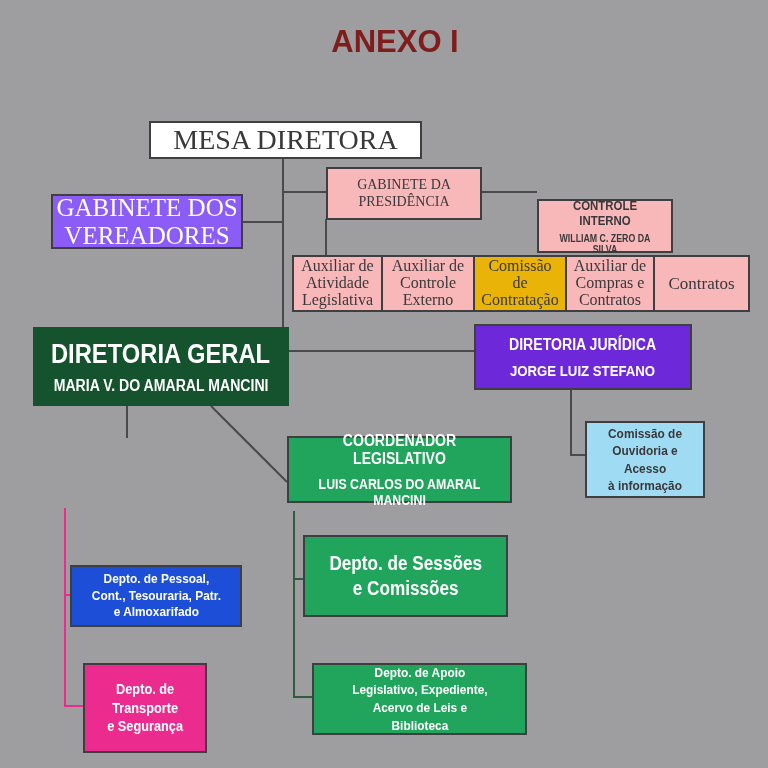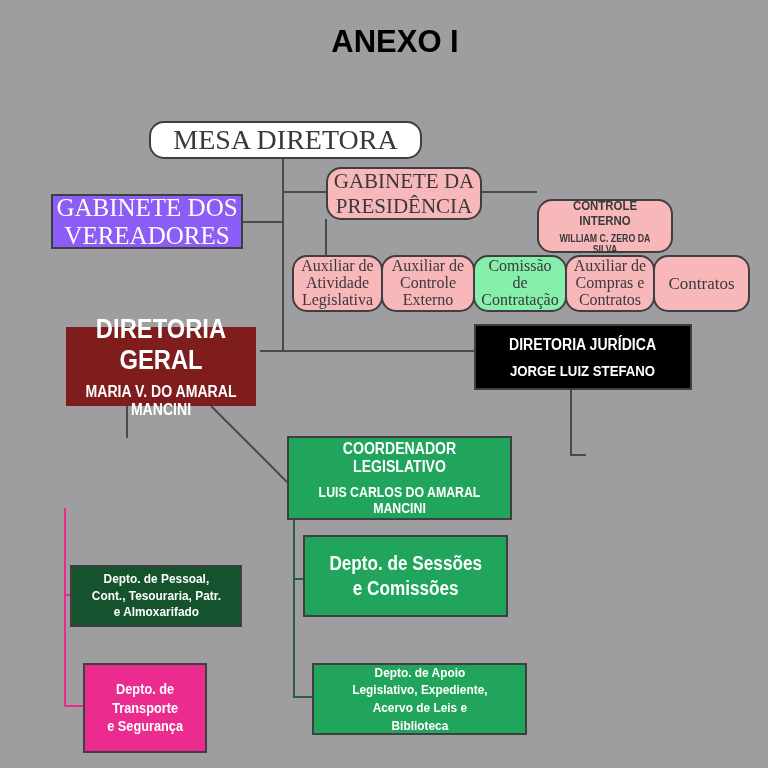--- a/index.html
+++ b/index.html
@@ -1,29 +1,29 @@
 <!DOCTYPE html>
 <html><head>
 <meta charset="utf-8">
 <style>
   html,body{margin:0;padding:0;background:#9e9ea0;}
   #canvas{position:relative;width:768px;height:768px;background:#9e9ea0;overflow:hidden;
           font-family:"Liberation Sans",sans-serif;}
   
-  .title-wrap{position:absolute;left:25px;top:24px;width:740px;text-align:center;color:#000000;}
+  .title-wrap{position:absolute;left:25px;top:24px;width:740px;text-align:center;color:#7f1d1d;}
   .title-line{font-weight:bold;font-size:31px;line-height:1.18;letter-spacing:0px;}
   .title-underline{display:inline-block;border-bottom:4px solid #39393b;padding:0 2px 3px 2px;}
   
   .box{position:absolute;box-sizing:border-box;display:flex;flex-direction:column;
        align-items:center;justify-content:center;text-align:center;}
   .bordered{border:2px solid #3f3f41;}
   .serif{font-family:"Liberation Serif",serif;}
   .cond{font-weight:bold;transform:scaleX(0.88);transform-origin:center center;white-space:pre-line;}
   .pre{white-space:pre-line;}
-  .dark{color:#39393b;border-radius:15px;}
+  .dark{color:#39393b;}
   .white{color:#ffffff;}
   
   .ln{position:absolute;background:#4a4a4c;}
   .ln.magenta{background:#eb2b8e;}
   .ln.green{background:#2f5d42;}
   svg.diag{position:absolute;left:0;top:0;pointer-events:none;}
 </style>
 </head>
 <body>
 
@@ -54,72 +54,78 @@
 
   <div class="box bordered serif dark" style="left:149px;top:121px;width:273px;height:38px;background:#ffffff;font-size:28px;">
     <div>MESA DIRETORA</div>
   </div>
 
   <div class="box bordered serif white pre" style="left:51px;top:194px;width:192px;height:55px;background:#8b5cf6;font-size:25px;line-height:1.09;">
     <div class="pre">GABINETE DOS
 VEREADORES</div>
   </div>
 
-  <div class="box bordered serif dark pre" style="left:326px;top:167px;width:156px;height:53px;background:#f8b7b9;font-size:21px;line-height:1.18;">
+  <div class="box bordered serif dark pre" style="left:326px;top:167px;width:156px;height:53px;background:#f8b7b9;font-size:14px;line-height:1.18;">
     <div class="pre">GABINETE DA
 PRESIDÊNCIA</div>
   </div>
 
   <div class="box bordered dark" style="left:537px;top:164px;width:136px;height:54px;background:#f8b7b9;margin-top:35px;">
     <div class="cond" style="font-size:13px;">CONTROLE INTERNO</div>
     <div class="cond" style="font-size:10px;margin-top:5px;">WILLIAM C. ZERO DA SILVA</div>
   </div>
 
   <div class="box bordered serif dark" style="left:292px;top:255px;width:91px;height:57px;background:#f8b7b9;font-size:16px;line-height:1.06;">
     <div class="pre">Auxiliar de
 Atividade
 Legislativa</div>
   </div>
   <div class="box bordered serif dark" style="left:381px;top:255px;width:94px;height:57px;background:#f8b7b9;font-size:16px;line-height:1.06;">
     <div class="pre">Auxiliar de
 Controle
 Externo</div>
   </div>
-  <div class="box bordered serif dark" style="left:473px;top:255px;width:94px;height:57px;background:#86efac;font-size:16px;line-height:1.06;">
+  <div class="box bordered serif dark" style="left:473px;top:255px;width:94px;height:57px;background:#eab308;font-size:16px;line-height:1.06;">
     <div class="pre">Comissão
 de
 Contratação</div>
   </div>
   <div class="box bordered serif dark" style="left:565px;top:255px;width:90px;height:57px;background:#f8b7b9;font-size:16px;line-height:1.06;">
     <div class="pre">Auxiliar de
 Compras e
 Contratos</div>
   </div>
   <div class="box bordered serif dark" style="left:653px;top:255px;width:97px;height:57px;background:#f8b7b9;font-size:17px;">
     <div>Contratos</div>
   </div>
 
-  <div class="box white" style="left:33px;top:327px;width:190px;height:79px;background:#7f1d1d;margin-left:33px;">
+  <div class="box white" style="left:33px;top:327px;width:256px;height:79px;background:#14532d;">
     <div class="cond" style="font-size:27px;">DIRETORIA GERAL</div>
     <div class="cond" style="font-size:16px;margin-top:7px;">MARIA V. DO AMARAL MANCINI</div>
   </div>
 
-  <div class="box bordered white" style="left:474px;top:324px;width:218px;height:66px;background:#000000;">
+  <div class="box bordered white" style="left:474px;top:324px;width:218px;height:66px;background:#6d28d9;">
     <div class="cond" style="font-size:16px;">DIRETORIA JURÍDICA</div>
     <div class="cond" style="font-size:15px;margin-top:8px;">JORGE LUIZ STEFANO</div>
   </div>
 
+  <div class="box bordered dark" style="left:585px;top:421px;width:120px;height:77px;background:#9fdcf4;">
+    <div class="cond" style="font-size:13.5px;line-height:1.28;">Comissão de
+Ouvidoria e
+Acesso
+à informação</div>
+  </div>
 
 
-  <div class="box bordered white" style="left:287px;top:436px;width:225px;height:84px;background:#21a55c;">
+  <div class="box bordered white" style="left:287px;top:436px;width:225px;height:67px;background:#21a55c;">
     <div class="cond" style="font-size:16px;">COORDENADOR LEGISLATIVO</div>
     <div class="cond" style="font-size:14px;margin-top:8px;">LUIS CARLOS DO AMARAL MANCINI</div>
   </div>
 
-  <div class="box bordered white" style="left:70px;top:565px;width:172px;height:62px;background:#14532d;">
+  <div class="box bordered white" style="left:70px;top:565px;width:172px;height:62px;background:#1d4ed8;">
     <div class="cond" style="font-size:13.5px;line-height:1.25;">Depto. de Pessoal,
 Cont., Tesouraria, Patr.
 e Almoxarifado</div>
   </div>
 
   <div class="box bordered white" style="left:83px;top:663px;width:124px;height:90px;background:#eb2b8e;">
     <div class="cond" style="font-size:14.5px;line-height:1.3;">Depto. de
 Transporte
 e Segurança</div>
   </div>

